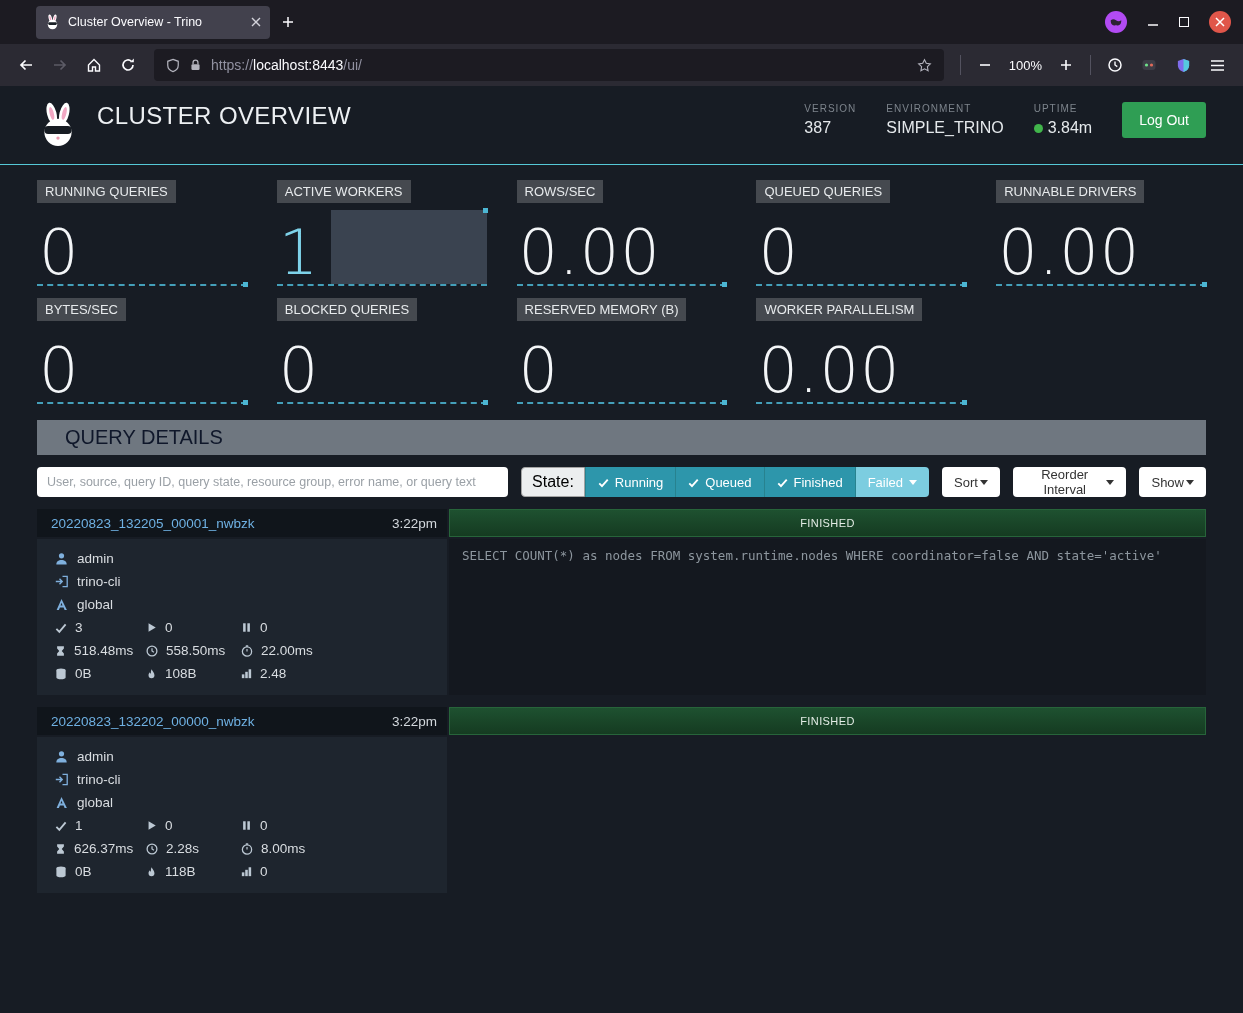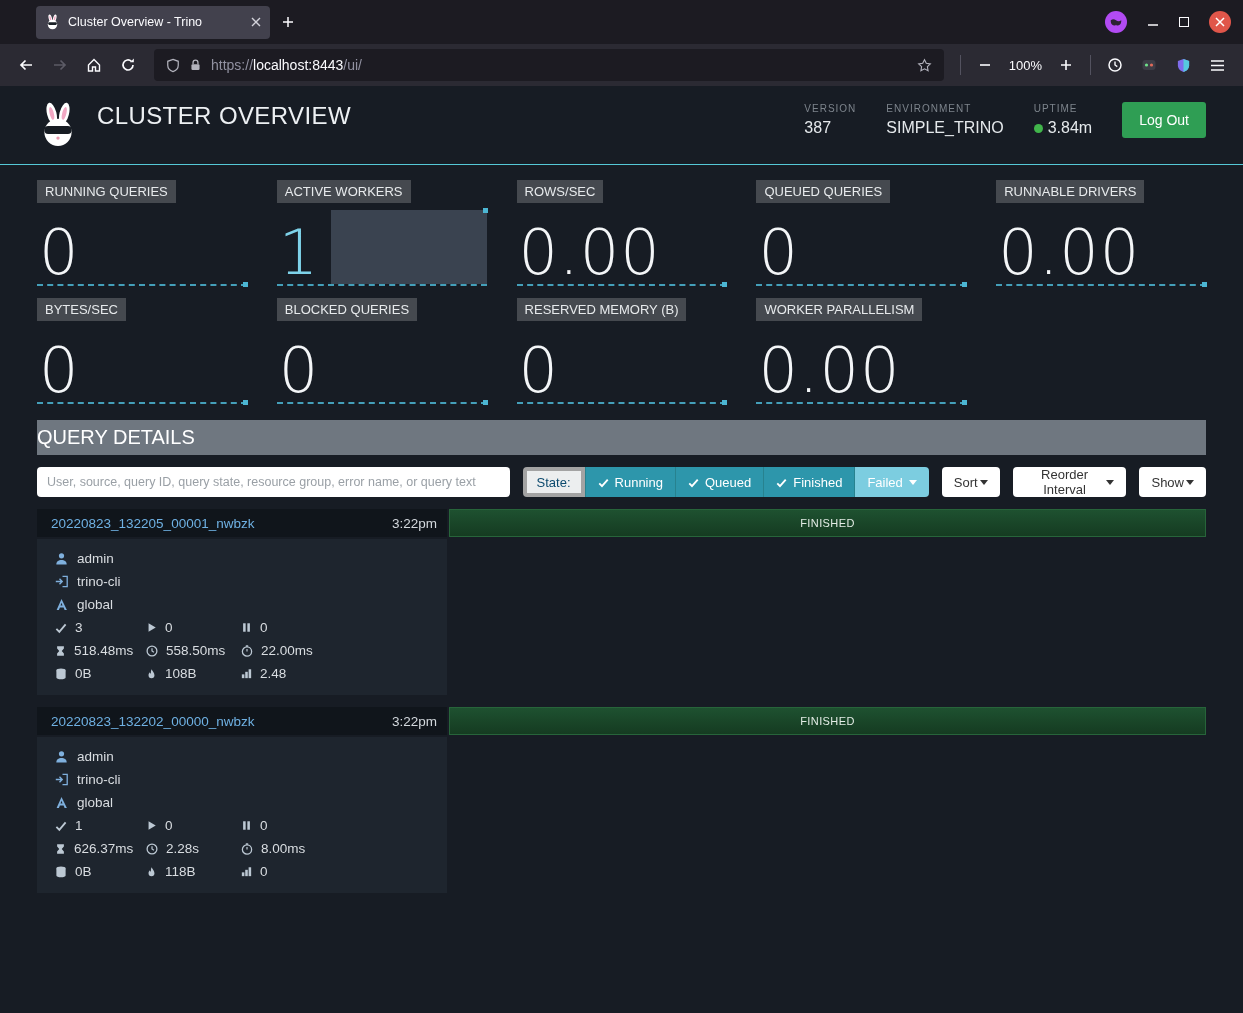--- a/index.html
+++ b/index.html
@@ -54,28 +54,28 @@
   .tile-value { position:absolute; left:2px; bottom:3px; font-size:62px; line-height:.92;
                 font-family:"DejaVu Sans", sans-serif; font-weight:200; color:#f3f5f7;
                 letter-spacing:1px; z-index:2; }
   .marker { position:absolute; right:-1px; bottom:-3px; width:5px; height:5px; background:#4cb6d3; z-index:4; }
   .tile.hl .tile-value { color:#7ed2e9; }
   .tile.hl .spark { position:absolute; left:54px; right:0; top:30px; bottom:0; background:#3a4350; z-index:1; }
   .tile.hl .marker { bottom:auto; top:28px; }
 
   
   .qd { margin:4px 37px 0; }
-  .qd-title { background:#6f7780; color:#ffffff; font-size:20px; padding:6px 0; }
+  .qd-title { background:#6f7780; color:#0f172a; font-size:20px; padding:6px 28px; }
   .qd-toolbar { display:flex; align-items:center; margin-top:12px; }
   .search-input { width:540px; height:30px; border:none; border-radius:4px; padding:0 10px;
                   font-size:12.5px; color:#333; background:#fff; font-family:"Liberation Sans",sans-serif; }
   .search-input::placeholder { color:#9aa0a6; }
   .state-group { display:flex; height:30px; margin-left:13px; }
-  .state-addon { background:#eceeef; color:#0c4a6e; font-size:13px; padding:0 10px; display:flex;
-                 align-items:center; border-radius:4px 0 0 4px; border:4px solid #a3a3a3; }
+  .state-addon { background:#eceeef; color:#000000; font-size:16px; padding:0 10px; display:flex;
+                 align-items:center; border-radius:4px 0 0 4px; border:1px solid #a3a3a3; }
   .fbtn { display:flex; align-items:center; gap:6px; padding:0 12px; font-size:13px; color:#fff;
           background:#2d96ab; border:none; border-left:1px solid #27828f; }
   .fbtn.failed { background:#7ccde0; border-radius:0 4px 4px 0; }
   .wbtn { background:#fff; color:#333; font-size:13px; height:30px; padding:0 12px; border:none;
           border-radius:4px; display:flex; align-items:center; gap:2px; margin-left:13px; }
   .caret { width:0; height:0; border-left:4px solid transparent; border-right:4px solid transparent;
            border-top:5px solid currentColor; display:inline-block; }
 
   
   .qrow { margin-top:12px; }
@@ -463,20 +463,21 @@
                   <svg width="11" height="11" viewBox="0 0 13 13">
                     <rect x="1" y="7.5" width="3" height="4.5" fill="currentColor"></rect>
                     <rect x="5" y="4.5" width="3" height="7.5" fill="currentColor"></rect>
                     <rect x="9" y="1.5" width="3" height="10.5" fill="currentColor"></rect>
                   </svg>
                 </span>
                 <span>2.48</span>
               </div>
           </div>
         </div>
+        <div class="qbody-right">SELECT COUNT(*) as nodes FROM system.runtime.nodes WHERE coordinator=false AND state='active'</div>
       </div>
     </div>
 
     <div class="qrow">
       <div class="qrow-head">
         <div class="qhead-left">
           <span class="qid">20220823_132202_00000_nwbzk</span>
           <span class="qtime">3:22pm</span>
         </div>
         <div class="qstatus">FINISHED</div>

